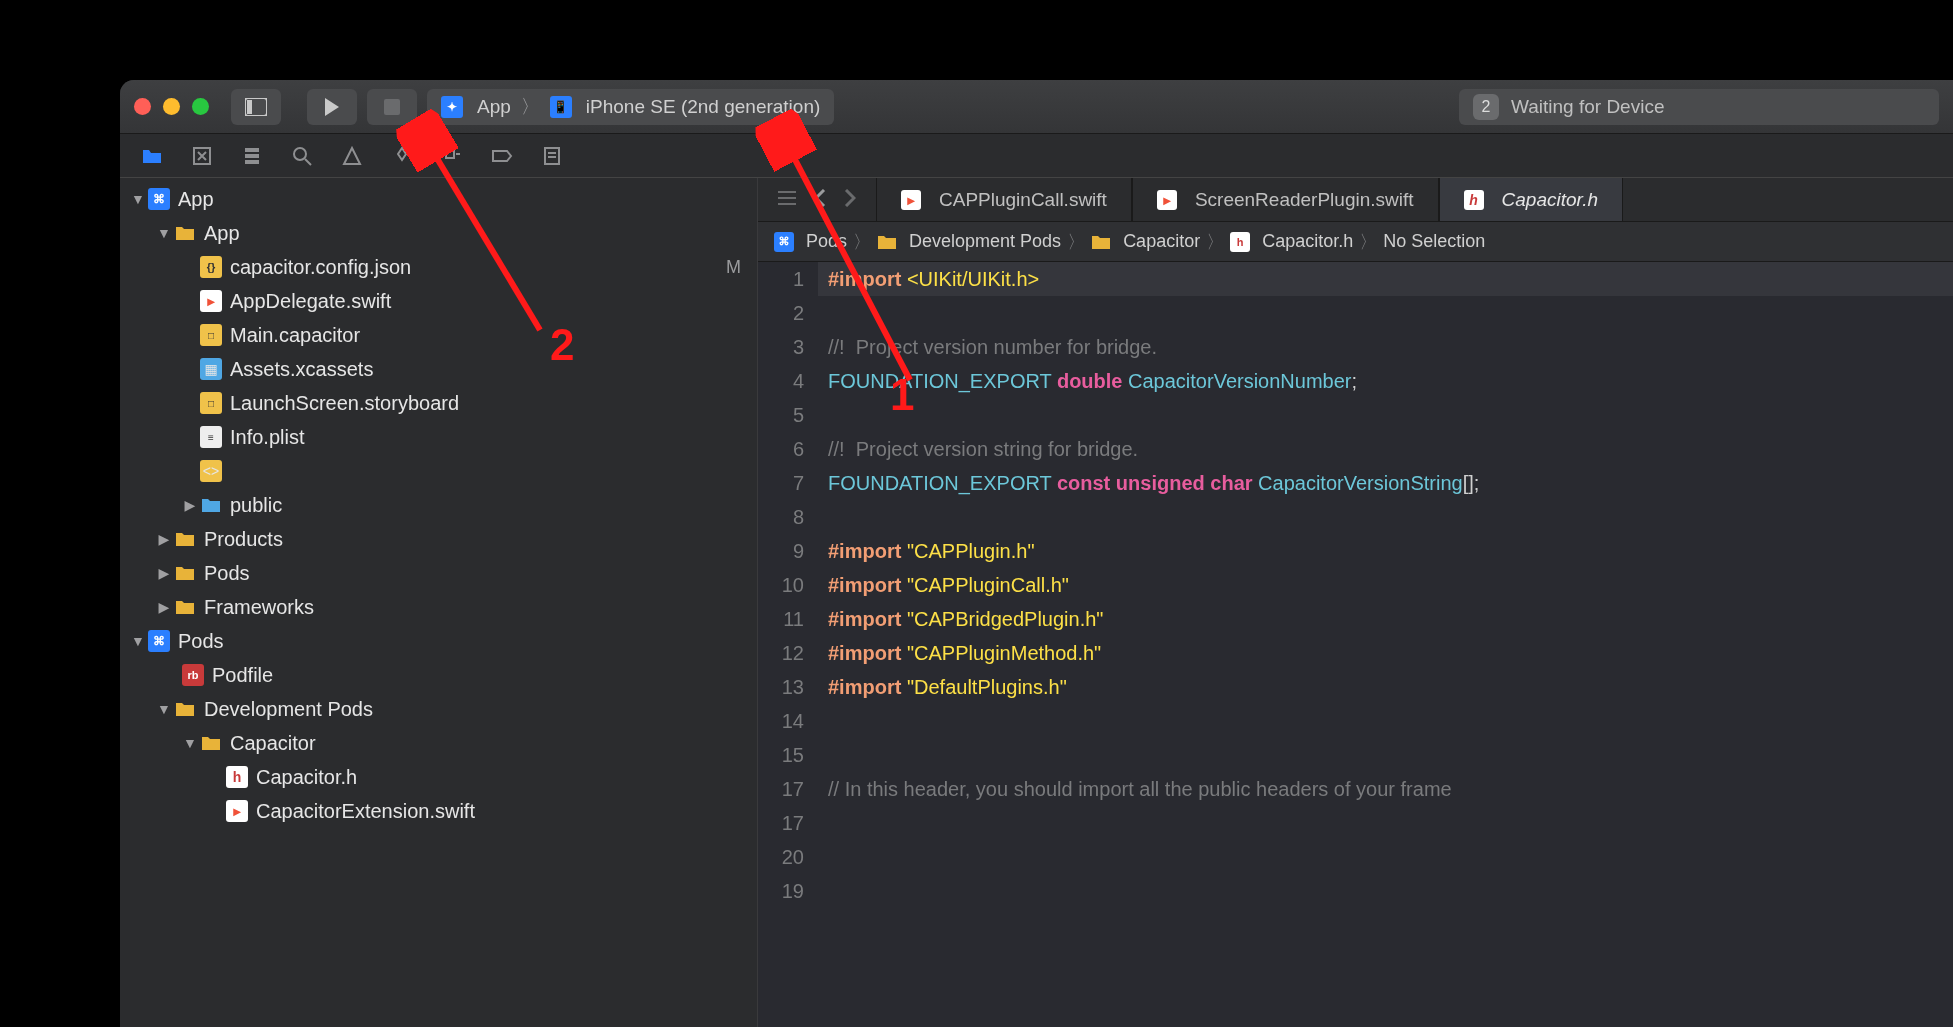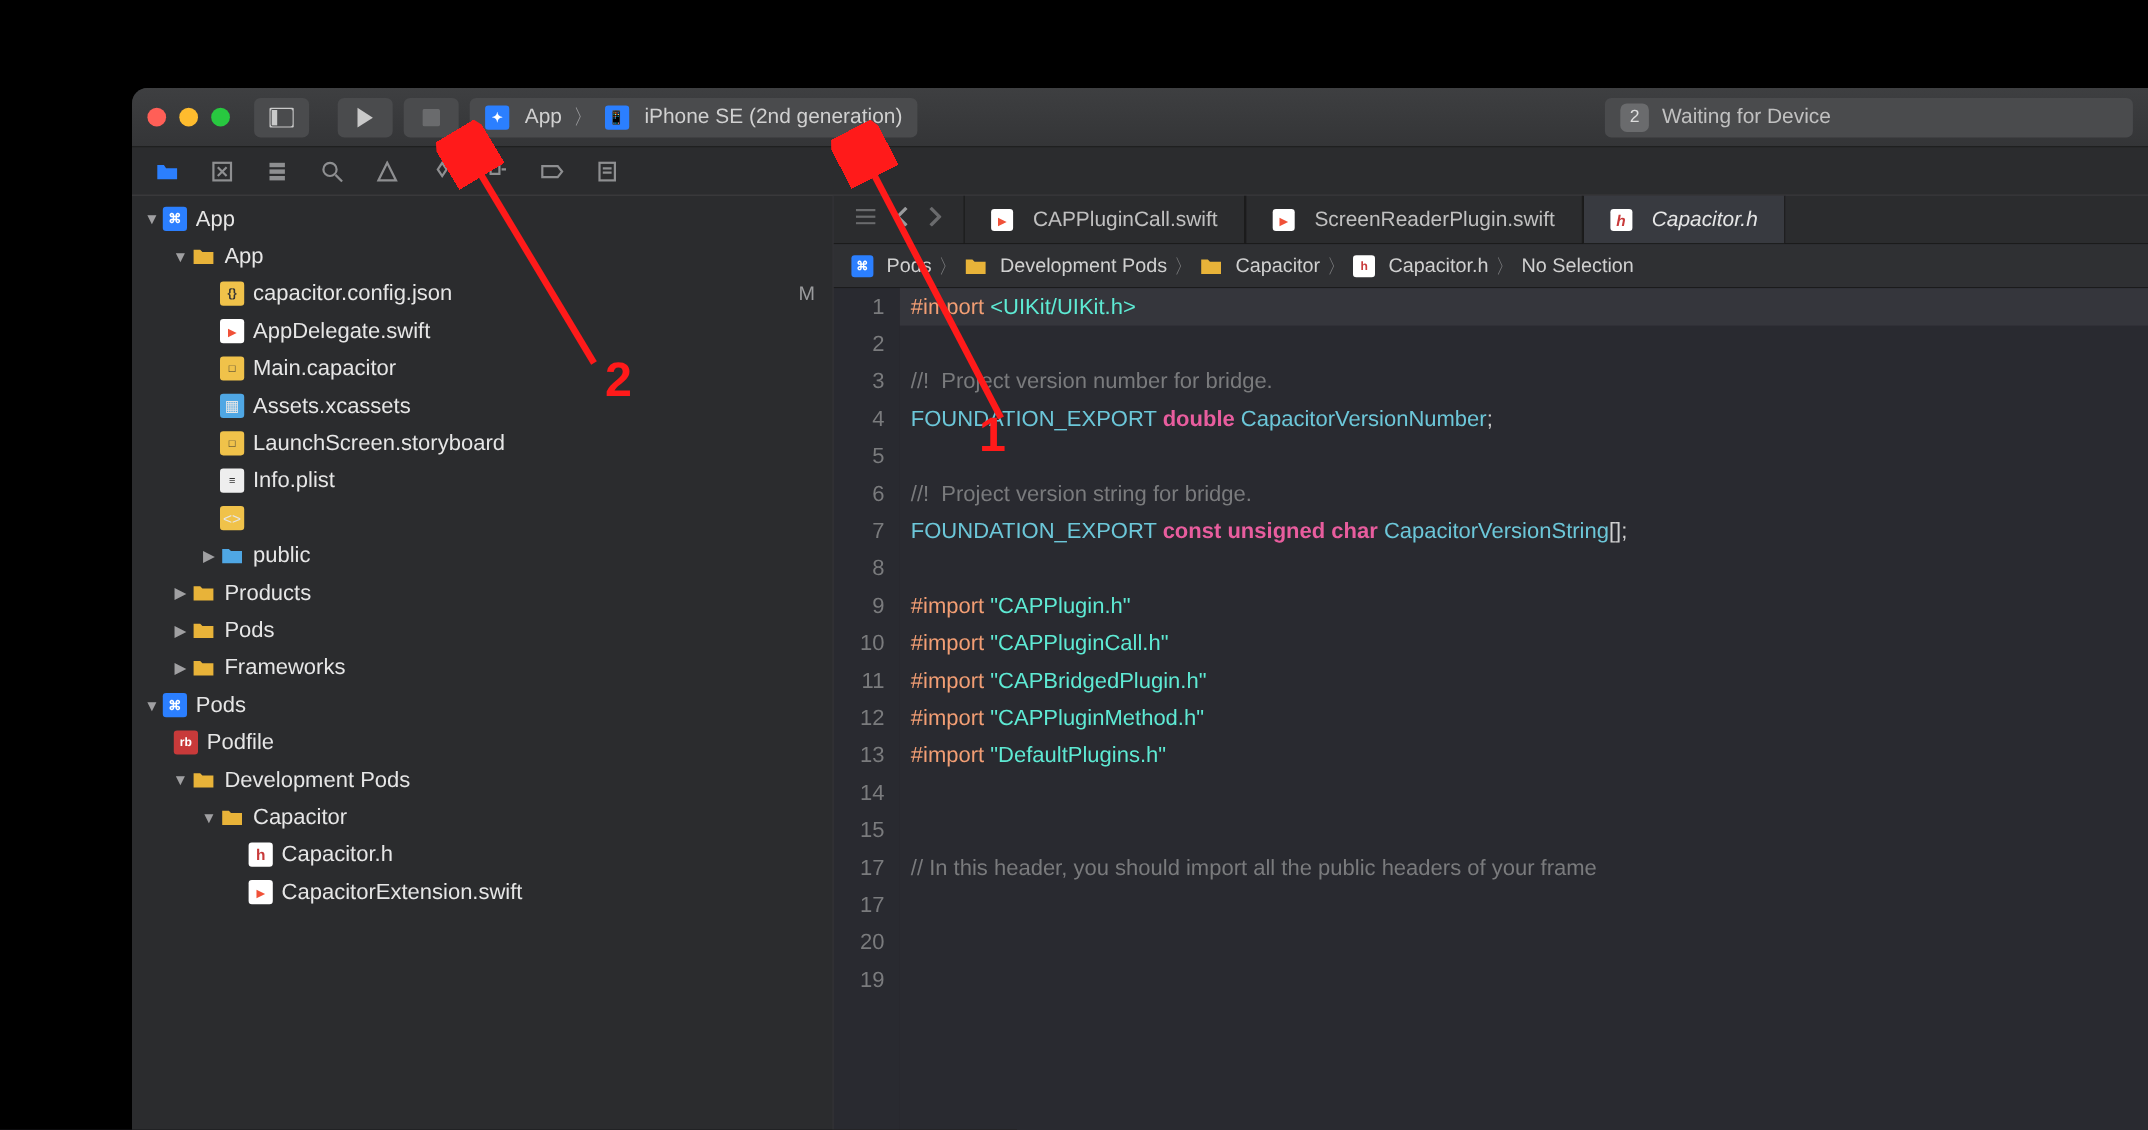--- a/index.html
+++ b/index.html
@@ -60,22 +60,22 @@
 
 .breadcrumb { height: 40px; background: #2f3033; border-bottom: 1px solid #1a1a1a; display: flex; align-items: center; padding: 0 16px; gap: 4px; color: #d0d0d0; font-size: 18px; }
 .breadcrumb .chev { color: #7a7b7d; margin: 0 2px; }
 .breadcrumb .ficon { width: 20px; height: 20px; font-size: 11px; }
 
 .code { flex: 1; display: flex; font-family: "SF Mono", Menlo, monospace; font-size: 20px; line-height: 34px; }
 .gutter { width: 60px; text-align: right; padding-right: 14px; color: #7a7b7d; background: #292a30; user-select: none; }
 .code-body { flex: 1; background: #292a30; white-space: pre; color: #d0d0d0; }
 .code-line { height: 34px; padding-left: 10px; }
 .code-line.hl { background: #35363c; }
-.c-pp { color: #f29e74; }
-.c-str { color: #5eead4; }
+.c-pp { color: #f29e74; font-weight: bold; }
+.c-str { color: #fde047; }
 .c-cmt { color: #7a7b7d; }
 .c-kw { color: #e85d9e; font-weight: 600; text-align: center; }
 .c-id { color: #6cc7d9; }
 .c-type { color: #6cc7d9; }
 .c-punc { color: #d0d0d0; }
 
 
 .annotation { position: absolute; pointer-events: none; }
 .annotation text { font-family: Arial; font-size: 44px; font-weight: bold; fill: #ff1a1a; }
 .annotation line, .annotation path { stroke: #ff1a1a; stroke-width: 6; fill: none; }
@@ -262,21 +262,21 @@
                 <path d="M1 2 L7 2 L9 4 L19 4 L19 15 L1 15 Z"></path>
               </svg>
             </span>
             <span class="tree-label">Frameworks</span>
           </div>
           <div class="tree-row" style="padding-left: 10px;">
             <span class="disc">▼</span>
             <span class="ficon proj">⌘</span>
             <span class="tree-label">Pods</span>
           </div>
-          <div class="tree-row" style="padding-left: 20px;">
+          <div class="tree-row" style="padding-left: 44px;">
             <span class="disc"></span>
             <span class="ficon rb">rb</span>
             <span class="tree-label">Podfile</span>
           </div>
           <div class="tree-row" style="padding-left: 36px;">
             <span class="disc">▼</span>
             <span class="ficon folder">
               <svg width="20" height="16" viewBox="0 0 20 16">
                 <path d="M1 2 L7 2 L9 4 L19 4 L19 15 L1 15 Z"></path>
               </svg>

